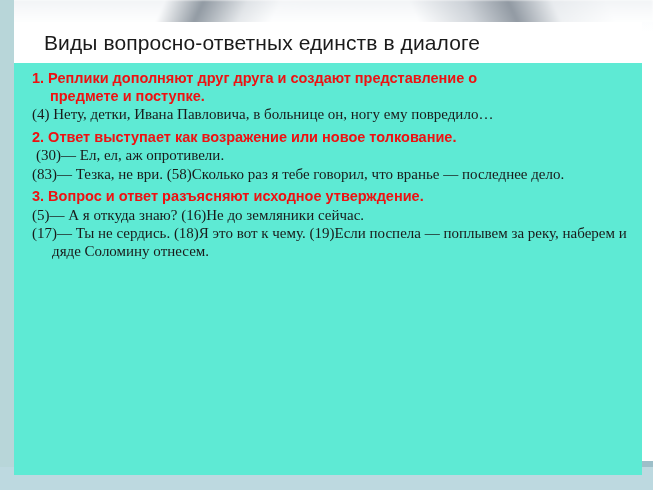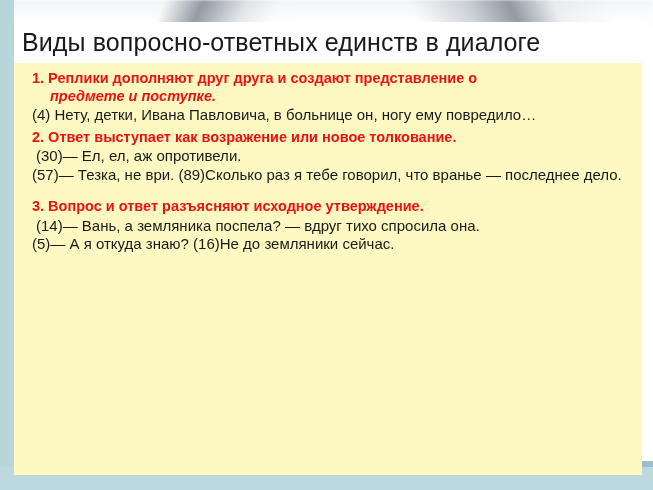--- a/index.html
+++ b/index.html
@@ -80,38 +80,38 @@
   .title-plate {
     position: absolute;
     left: 14px;
     top: 22px;
     width: 628px;
     height: 41px;
     background: #ffffff;
   }
   .title-text {
     position: absolute;
-    left: 22px;
+    left: 44px;
     top: 26px;
     width: 610px;
-    font-size: 25px;
+    font-size: 21px;
     line-height: 33px;
     color: #1a1a1a;
     letter-spacing: 0.1px;
     white-space: nowrap;
   }
 
   
   .content-panel {
     position: absolute;
     left: 14px;
     top: 63px;
     width: 628px;
     height: 412px;
-    background: #fef9c3;
+    background: #5eead4;
   }
 
   .content-inner {
     position: absolute;
     left: 18px;
     top: 7px;
     width: 598px;
   }
 
   .heading {
@@ -119,38 +119,38 @@
     font-weight: bold;
     font-size: 14.5px;
     line-height: 17.5px;
     margin: 0 0 1px 0;
     padding-left: 0;
     text-indent: 0;
   }
   .heading .cont {
     display: block;
     padding-left: 18px;
-    font-style: italic;
   }
 
   .para {
     color: #1a1a1a;
     font-size: 15px;
     line-height: 17.5px;
     margin: 0 0 1px 0;
     padding-left: 20px;
     text-indent: -20px;
+    font-family: Liberation Serif, serif;
   }
   .para.sp {
     padding-left: 24px;
     text-indent: -20px;
   }
 
   .gap-2 { margin-top: 5px; }
-  .gap-3 { margin-top: 15px; }
+  .gap-3 { margin-top: 5px; }
 </style>
 </head>
 <body>
 
 <div id="slide">
 
   <div class="bg-photo"></div>
   <div class="bg-photo-lower"></div>
 
   <div class="left-strip"></div>
@@ -166,24 +166,24 @@
       <p class="heading">
         <span>1. Реплики дополняют друг друга и создают представление о</span>
         <span class="cont">предмете и поступке.</span>
       </p>
       <p class="para">(4) Нету, детки, Ивана Павловича, в больнице он, ногу ему повредило…</p>
 
       <p class="heading gap-2">
         <span>2. Ответ выступает как возражение или новое толкование.</span>
       </p>
       <p class="para sp"> (30)— Ел, ел, аж опротивели.</p>
-      <p class="para">(57)— Тезка, не ври. (89)Сколько раз я тебе говорил, что вранье — последнее дело.</p>
+      <p class="para">(83)— Тезка, не ври. (58)Сколько раз я тебе говорил, что вранье — последнее дело.</p>
 
       <p class="heading gap-3">
         <span>3. Вопрос и ответ разъясняют исходное утверждение.</span>
       </p>
-      <p class="para sp"> (14)— Вань, а земляника поспела? — вдруг тихо спросила она.</p>
       <p class="para">(5)— А я откуда знаю? (16)Не до земляники сейчас.</p>
+      <p class="para">(17)— Ты не сердись. (18)Я это вот к чему. (19)Если поспела — поплывем за реку, наберем и дяде Соломину отнесем.</p>
 
     </div>
   </div>
 
 </div>
 
 </body></html>

